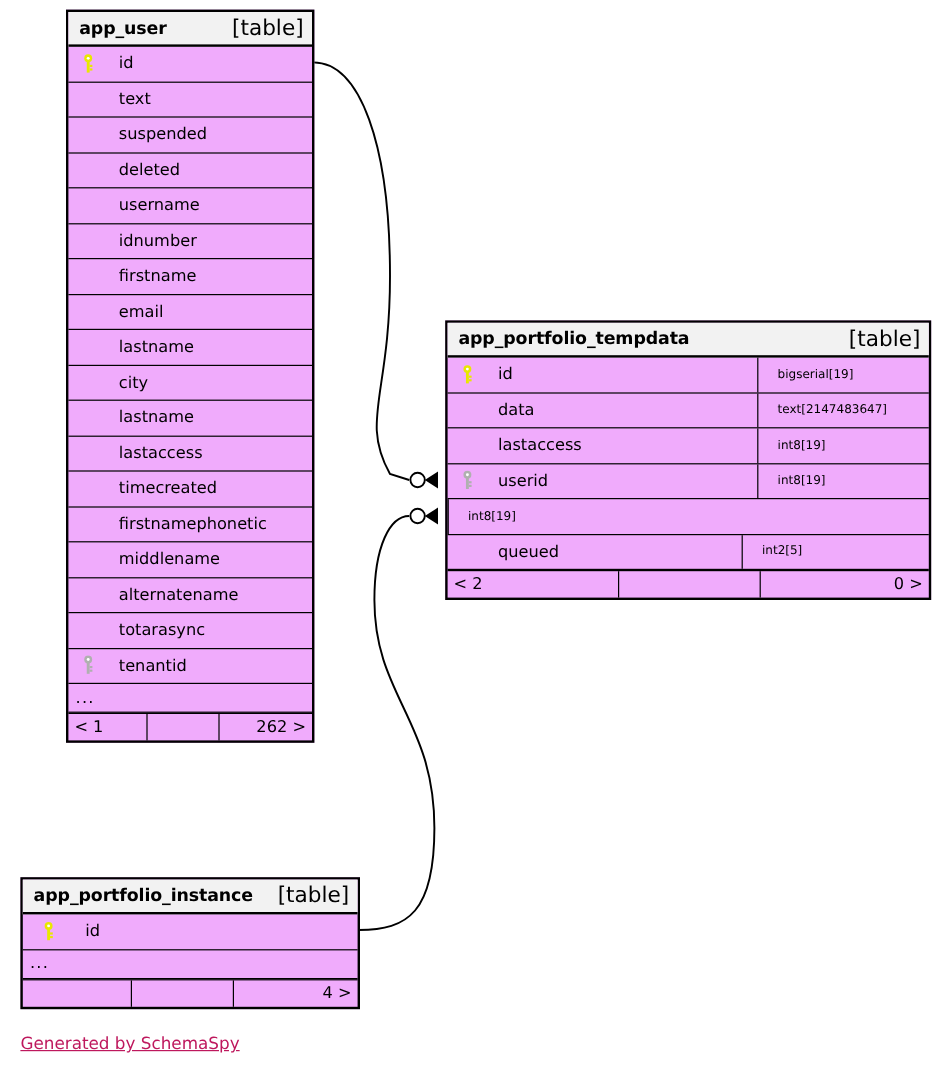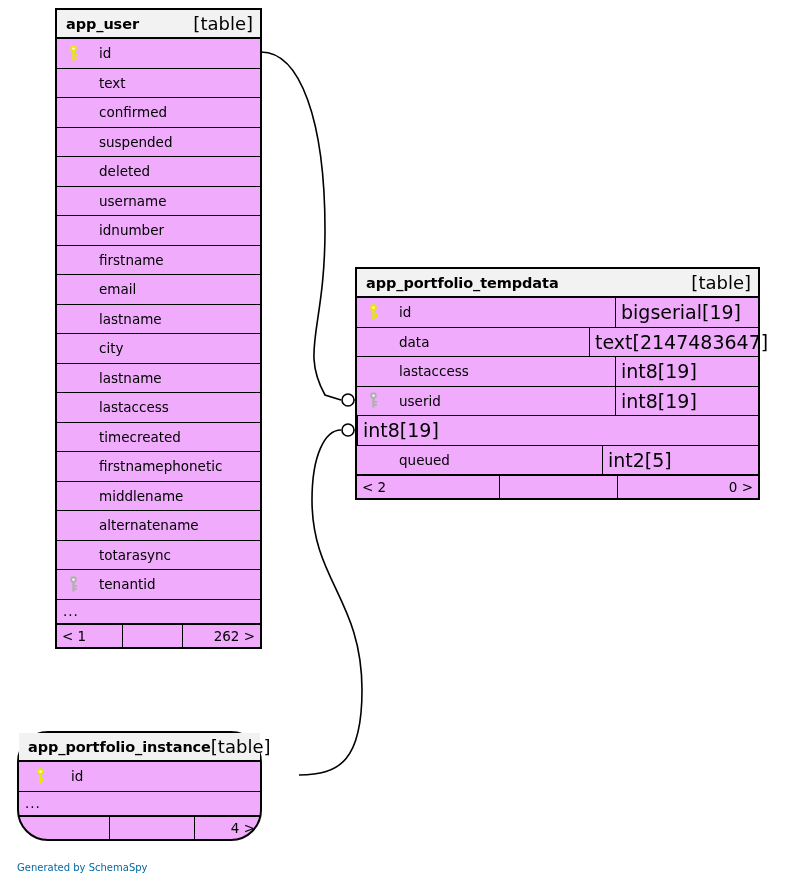--- a/index.html
+++ b/index.html
@@ -73,24 +73,24 @@
     align-items: center;
     gap: 16px;
     padding-left: 6px;
     box-sizing: border-box;
     min-width: 0;
   }
   .ctype {
     flex: 0 0 auto;
     display: flex;
     align-items: center;
-    padding-left: 5px;
+    padding-left: 16px;
     box-sizing: border-box;
     border-left: 1px solid #000000;
-    font-size: 19px;
+    font-size: 10px;
     color: #000000;
   }
 
   .lbl {
     font-size: 13.5px;
     color: #000000;
     white-space: nowrap;
   }
 
   .keyslot {
@@ -131,22 +131,23 @@
   }
   .tfoot .fcell + .fcell { border-left: 1px solid #000000; }
   .fcell.left  { justify-content: flex-start; }
   .fcell.right { justify-content: flex-end; }
 
   
   #caption {
     position: absolute;
     left: 17px;
     top: 862px;
-    font-size: 10px;
-    color: #0369a1;
+    font-size: 14px;
+    color: #be185d;
+    text-decoration: underline;
   }
 </style>
 </head>
 <body>
 
 <div id="diagram">
 
   <svg id="edges" viewBox="0 0 787 893" width="787" height="893">
 
     <g>
@@ -184,26 +185,20 @@
       </div>
     </div>
 
     <div class="trow">
       <div class="cname">
         <span class="keyslot"></span>
         <span class="lbl">text</span>
       </div>
     </div>
 
-    <div class="trow">
-      <div class="cname">
-        <span class="keyslot"></span>
-        <span class="lbl">confirmed</span>
-      </div>
-    </div>
 
     <div class="trow">
       <div class="cname">
         <span class="keyslot"></span>
         <span class="lbl">suspended</span>
       </div>
     </div>
 
     <div class="trow">
       <div class="cname">
@@ -322,21 +317,21 @@
 
     <div class="ellipsis-row">...</div>
 
     <div class="tfoot">
       <div class="fcell left" style="width:65px;">&lt; 1</div>
       <div class="fcell" style="width:60px;"></div>
       <div class="fcell right" style="flex:1 1 auto;">262 &gt;</div>
     </div>
   </div>
 
-  <div class="tablebox" id="tbl-tempdata" style="left:355px; top:267px; width:405px;">
+  <div class="tablebox" id="tbl-tempdata" style="left:371px; top:267px; width:405px;">
 
     <div class="thead">
       <span class="tname">app_portfolio_tempdata</span>
       <span class="ttag">[table]</span>
     </div>
 
     <div class="trow">
       <div class="cname">
         <span class="keyslot">
           <svg width="9" height="17" viewBox="0 0 9 17">
@@ -350,21 +345,21 @@
         <span class="lbl">id</span>
       </div>
       <div class="ctype" style="width:143px;">bigserial[19]</div>
     </div>
 
     <div class="trow">
       <div class="cname">
         <span class="keyslot"></span>
         <span class="lbl">data</span>
       </div>
-      <div class="ctype" style="width:169px;">text[2147483647]</div>
+      <div class="ctype" style="width:143px;">text[2147483647]</div>
     </div>
 
     <div class="trow">
       <div class="cname">
         <span class="keyslot"></span>
         <span class="lbl">lastaccess</span>
       </div>
       <div class="ctype" style="width:143px;">int8[19]</div>
     </div>
 
@@ -396,21 +391,21 @@
       <div class="ctype" style="width:156px;">int2[5]</div>
     </div>
 
     <div class="tfoot">
       <div class="fcell left" style="width:142px;">&lt; 2</div>
       <div class="fcell" style="width:118px;"></div>
       <div class="fcell right" style="flex:1 1 auto;">0 &gt;</div>
     </div>
   </div>
 
-  <div class="tablebox" id="tbl-instance" style="left:17px; top:731px; width:245px;border-radius:31px;">
+  <div class="tablebox" id="tbl-instance" style="left:17px; top:731px; width:283px;">
 
     <div class="thead">
       <span class="tname">app_portfolio_instance</span>
       <span class="ttag">[table]</span>
     </div>
 
     <div class="trow">
       <div class="cname">
         <span class="keyslot wide">
           <svg width="9" height="17" viewBox="0 0 9 17">

